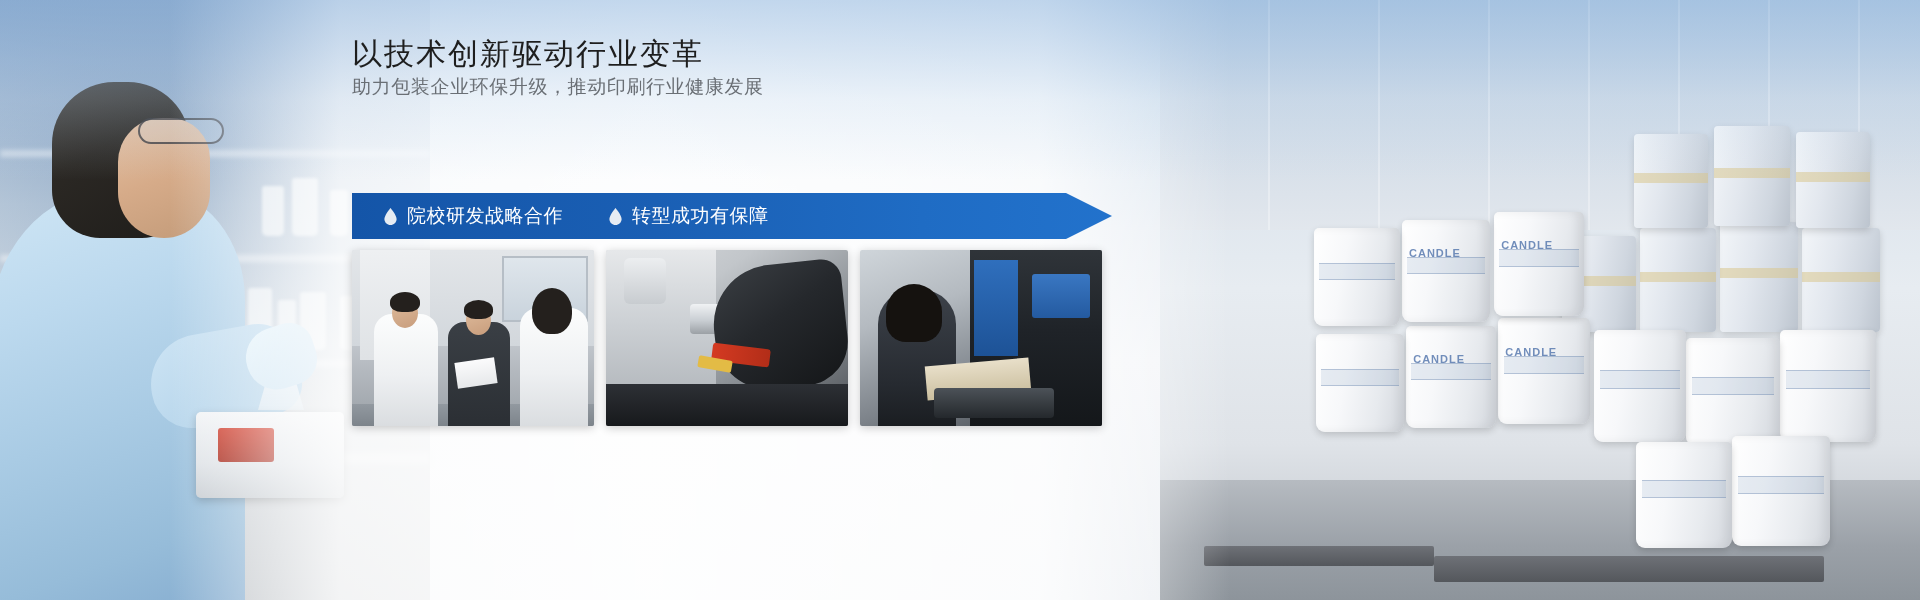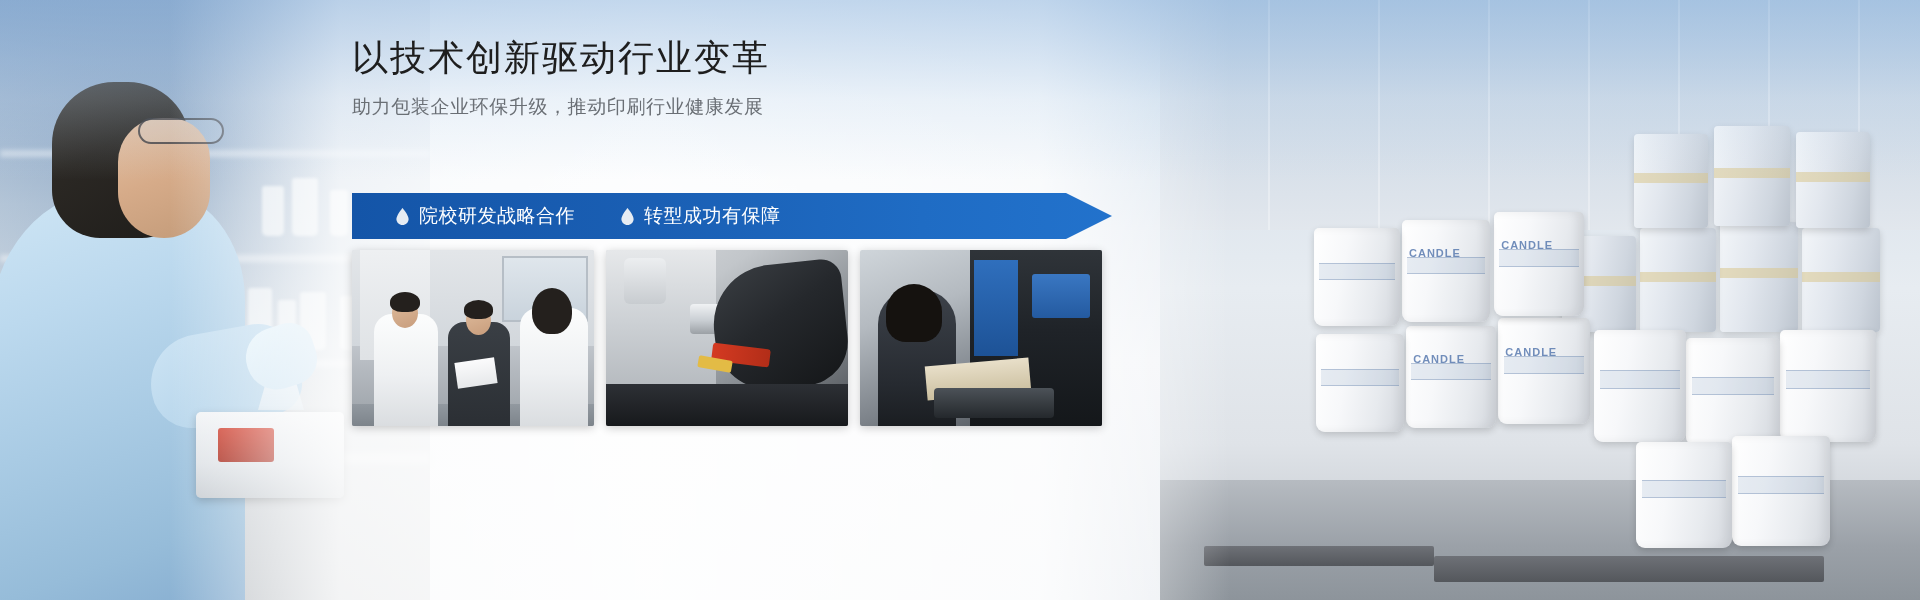--- a/index.html
+++ b/index.html
@@ -190,57 +190,56 @@
   }
 
   
   .content {
     position: absolute;
     left: 352px; top: 34px;
     width: 1160px;
   }
 
   .headline-1 {
-    font-size: 36px;
+    font-size: 30px;
     line-height: 1.32;
     color: #1e1e1e;
     letter-spacing: 2px;
     font-weight: 400;
   }
   .headline-2 {
     margin-top: 6px;
     font-size: 50px;
     line-height: 1.2;
     font-weight: 800;
     letter-spacing: 2px;
     background: linear-gradient(90deg, #f08a3c 0%, #ef9246 22%, #eda056 48%, #e3a964 72%, #d8a867 100%);
     -webkit-background-clip: text;
     background-clip: text;
     color: transparent;
     -webkit-text-fill-color: transparent;
     white-space: nowrap;
   }
   .subtitle {
-    margin-top: 12px;
     font-size: 19px;
     letter-spacing: 0.6px;
     color: #6a6f75;
   }
 
   
   .feature-bar {
     position: absolute;
     left: 352px; top: 193px;
     height: 46px;
     width: 760px;
     display: flex;
     align-items: center;
     background: linear-gradient(90deg, #1455a8 0%, #1a5fb4 40%, #1f6cc4 75%, #2272cc 100%);
     clip-path: polygon(0 0, calc(100% - 46px) 0, 100% 50%, calc(100% - 46px) 100%, 0 100%);
-    padding-left: 44px;
+    padding-left: 32px;
   }
   .feature-item {
     display: flex;
     align-items: center;
     color: #ffffff;
     font-size: 19px;
     letter-spacing: 0.5px;
     margin-right: 46px;
     white-space: nowrap;
   }

